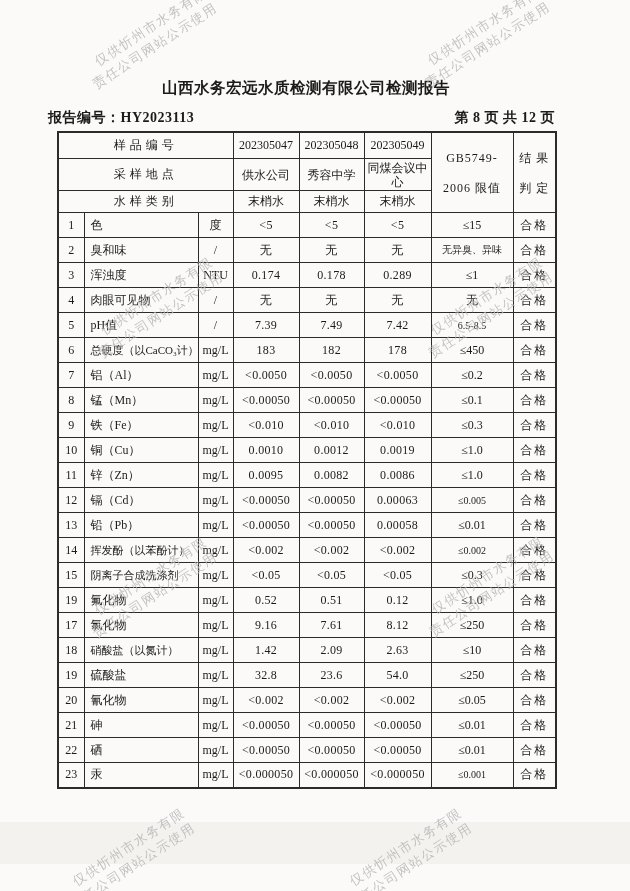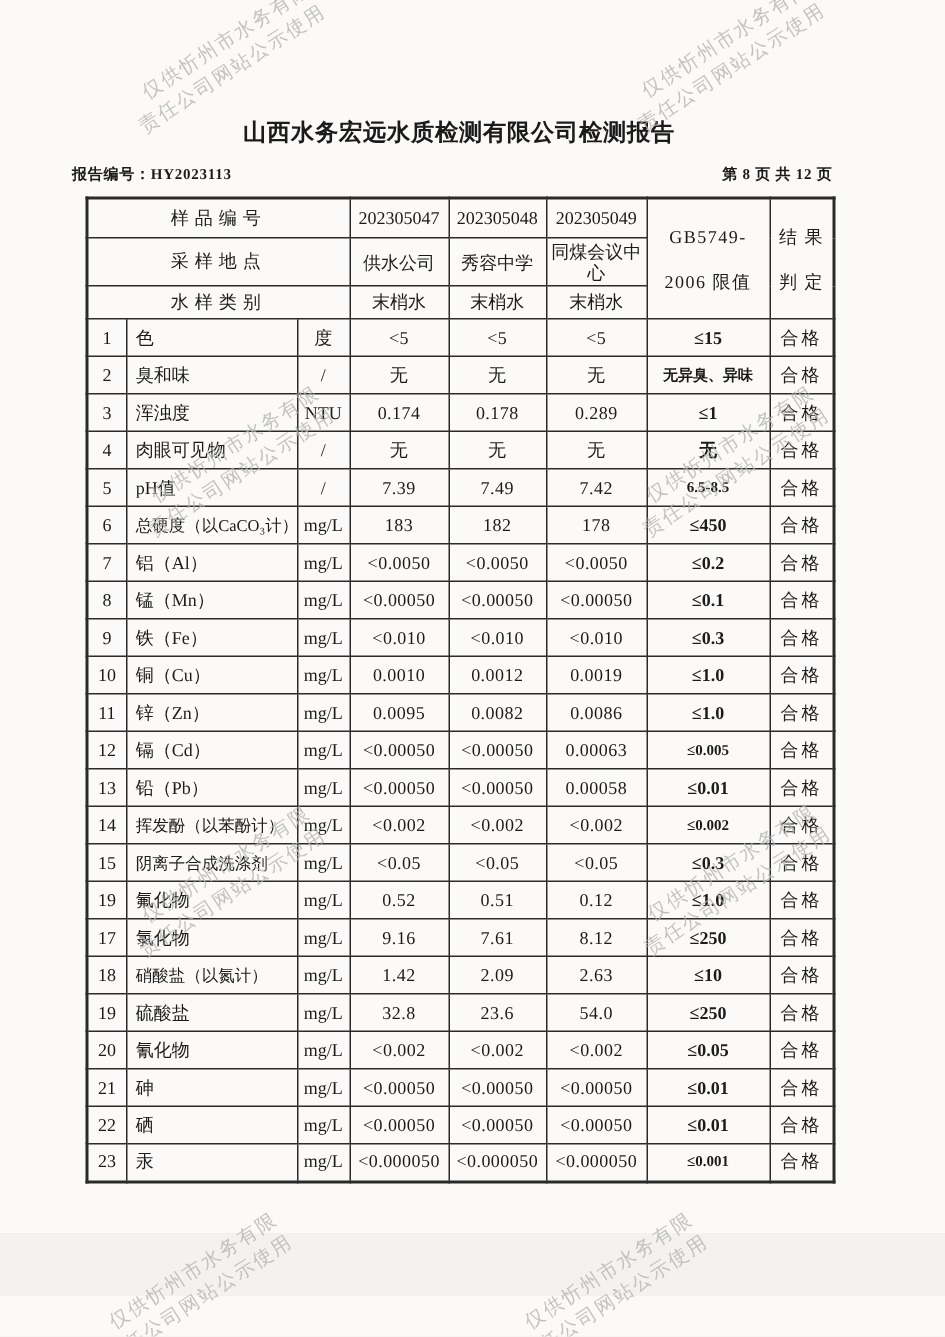--- a/index.html
+++ b/index.html
@@ -49,21 +49,21 @@
     text-align:center;
     font-family:"Liberation Sans","DejaVu Sans",sans-serif;
     font-weight:bold;
     font-size:15.5px;
     letter-spacing:.5px;
     z-index:2;
   }
   .meta-row{
     position:absolute;left:48px;top:109px;width:507px;
     display:flex;justify-content:space-between;align-items:baseline;
-    font-size:10px;font-weight:bold;letter-spacing:.5px;
+    font-size:14px;font-weight:bold;letter-spacing:.5px;
     z-index:2;
   }
   
   .table-wrap{
     position:absolute;left:57px;top:131px;
     z-index:2;
     border-radius:12px;
   }
   table.report{
     border-collapse:collapse;
@@ -87,21 +87,21 @@
   tbody tr{height:25px;}
   .h-label{letter-spacing:4px;font-size:12.5px;}
   .sample-id{font-size:11.5px;letter-spacing:0;}
   .loc{font-size:12px;line-height:14px;padding:0 4px;}
   .two-line span{display:block;line-height:30px;font-size:12px;letter-spacing:1px;}
   .c-no{font-size:11.5px;}
   .c-item{text-align:left !important;padding-left:6px !important;white-space:nowrap;font-size:12px;}
   .c-item.long{font-size:11px;letter-spacing:0;}
   .c-unit{font-size:11px;}
   .c-val{font-size:12px;letter-spacing:.3px;}
-  .c-limit{font-size:12px;font-weight:bold;}
+  .c-limit{font-size:12px;}
   .c-limit.small{font-size:10px;letter-spacing:0;padding:0 1px;}
   .c-verdict{font-size:12px;letter-spacing:2px;font-family:Liberation Mono, monospace;}
 </style>
 </head>
 <body>
 
 <div class="page">
 
   <div class="scan-band"></div>
 

